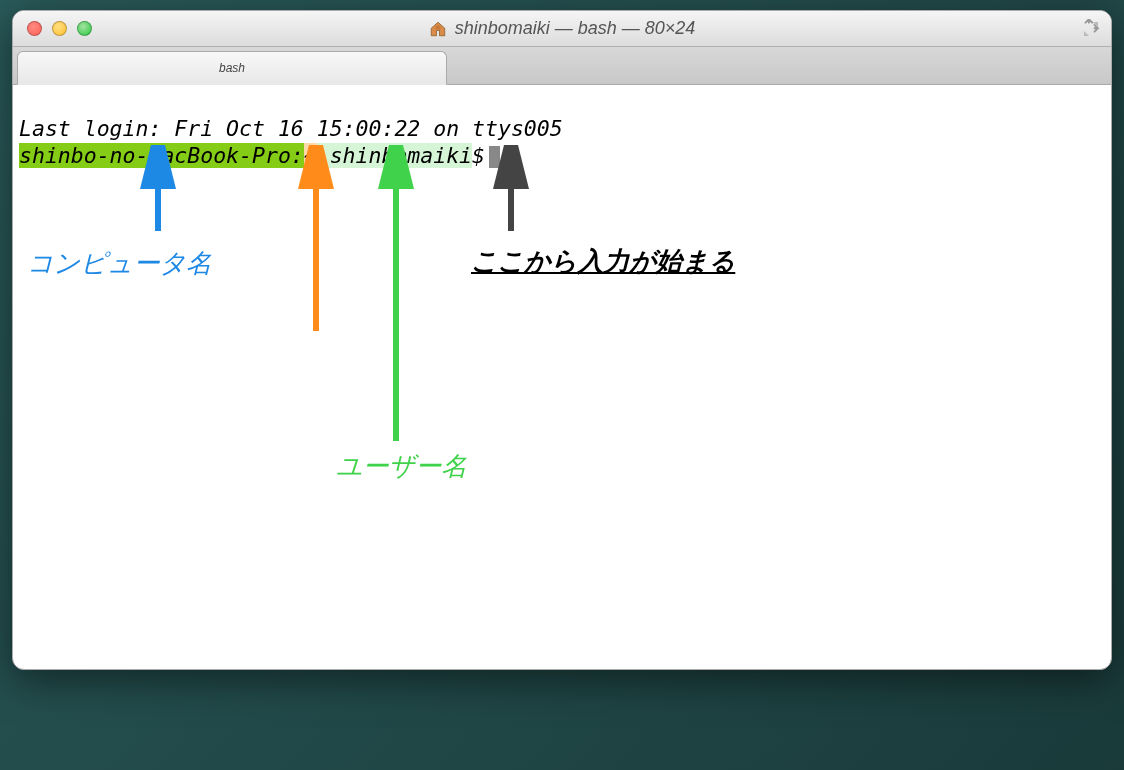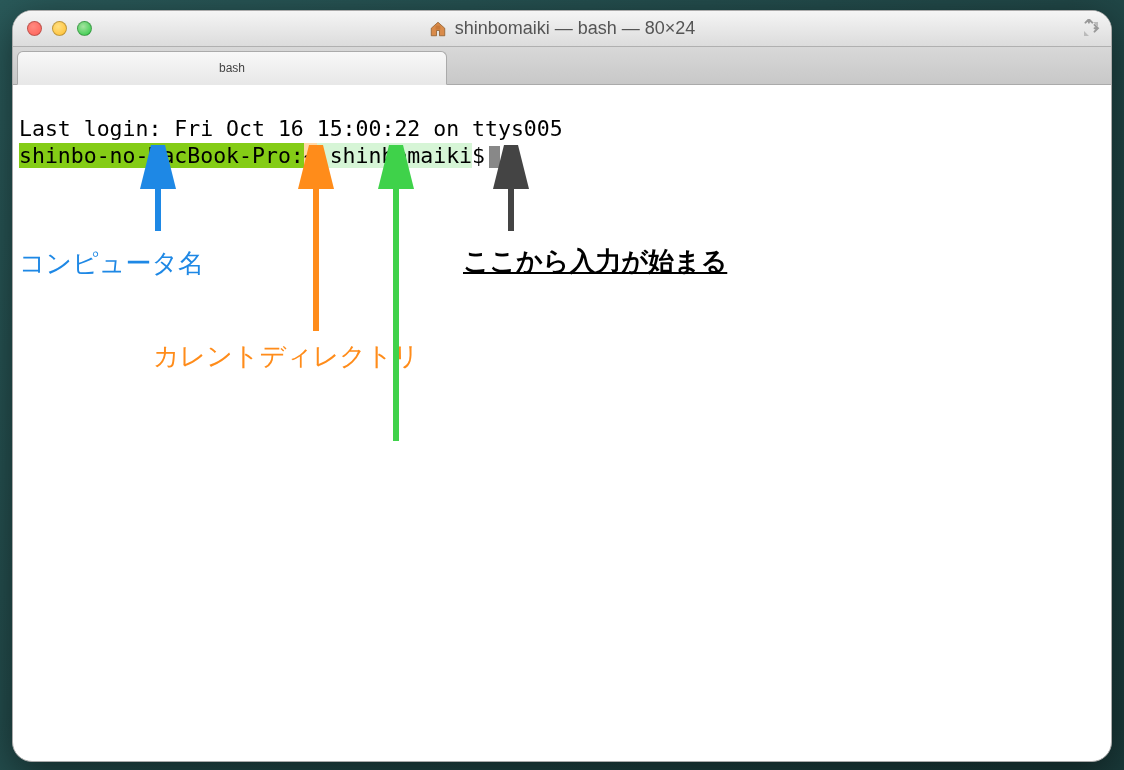--- a/index.html
+++ b/index.html
@@ -9,26 +9,27 @@
       background: linear-gradient(135deg, #2a5a5a 0%, #1a3a3a 100%);
       font-family: -apple-system, "Helvetica Neue", Arial, sans-serif;
       position: relative;
       overflow: hidden;
     }
     .window {
       position: absolute;
       left: 12px;
       top: 10px;
       width: 1100px;
-      height: 752px;
+      height: 660px;
       background: #ffffff;
-      border-radius: 20px;
+      border-radius: 12px;
       box-shadow: 0 10px 40px rgba(0,0,0,0.5);
       overflow: hidden;
       border: 1px solid #aaa;
+      font-style: italic;
     }
     .titlebar {
       height: 36px;
       background: linear-gradient(to bottom, #f5f5f5 0%, #dcdcdc 100%);
       border-bottom: 1px solid #b0b0b0;
       display: flex;
       align-items: center;
       position: relative;
     }
     .traffic-lights {
@@ -119,20 +120,21 @@
       pointer-events: none;
     }
     .arrow-svg {
       position: absolute;
     }
     .label {
       position: absolute;
       font-size: 26px;
       font-weight: 500;
       white-space: nowrap;
+      margin-left: 8px;
     }
     .label.blue { color: #1e88e5; }
     .label.orange { color: #ff8c1a; }
     .label.green { color: #3fd24a; }
     .label.black {
       color: #000000;
       text-decoration: underline;
       font-weight: 600;
     }
   </style>
@@ -187,31 +189,31 @@
 
       
       <svg class="arrow-svg" style="left:283px; top:60px;" width="40" height="190">
         <defs>
             <marker id="ah-orange" markerWidth="12" markerHeight="12" refX="6" refY="3" orient="auto">
               <path d="M0,0 L12,3 L0,6 Z" fill="#ff8c1a"></path>
             </marker>
           </defs>
         <line x1="20" y1="186" x2="20" y2="8" stroke="#ff8c1a" stroke-width="6" marker-end="url(#ah-orange)"></line>
       </svg>
-      <div class="label orange" style="left:140px; top:255px;">カレントディレクトリ</div>
 
       
       <svg class="arrow-svg" style="left:363px; top:60px;" width="40" height="300">
         <defs>
             <marker id="ah-green" markerWidth="12" markerHeight="12" refX="6" refY="3" orient="auto">
               <path d="M0,0 L12,3 L0,6 Z" fill="#3fd24a"></path>
             </marker>
           </defs>
         <line x1="20" y1="296" x2="20" y2="8" stroke="#3fd24a" stroke-width="6" marker-end="url(#ah-green)"></line>
       </svg>
+      <div class="label green" style="left:315px; top:365px;">ユーザー名</div>
 
       
       <svg class="arrow-svg" style="left:478px; top:60px;" width="40" height="90">
         <defs>
             <marker id="ah-black" markerWidth="12" markerHeight="12" refX="6" refY="3" orient="auto">
               <path d="M0,0 L12,3 L0,6 Z" fill="#444"></path>
             </marker>
           </defs>
         <line x1="20" y1="86" x2="20" y2="8" stroke="#444" stroke-width="6" marker-end="url(#ah-black)"></line>
       </svg>

